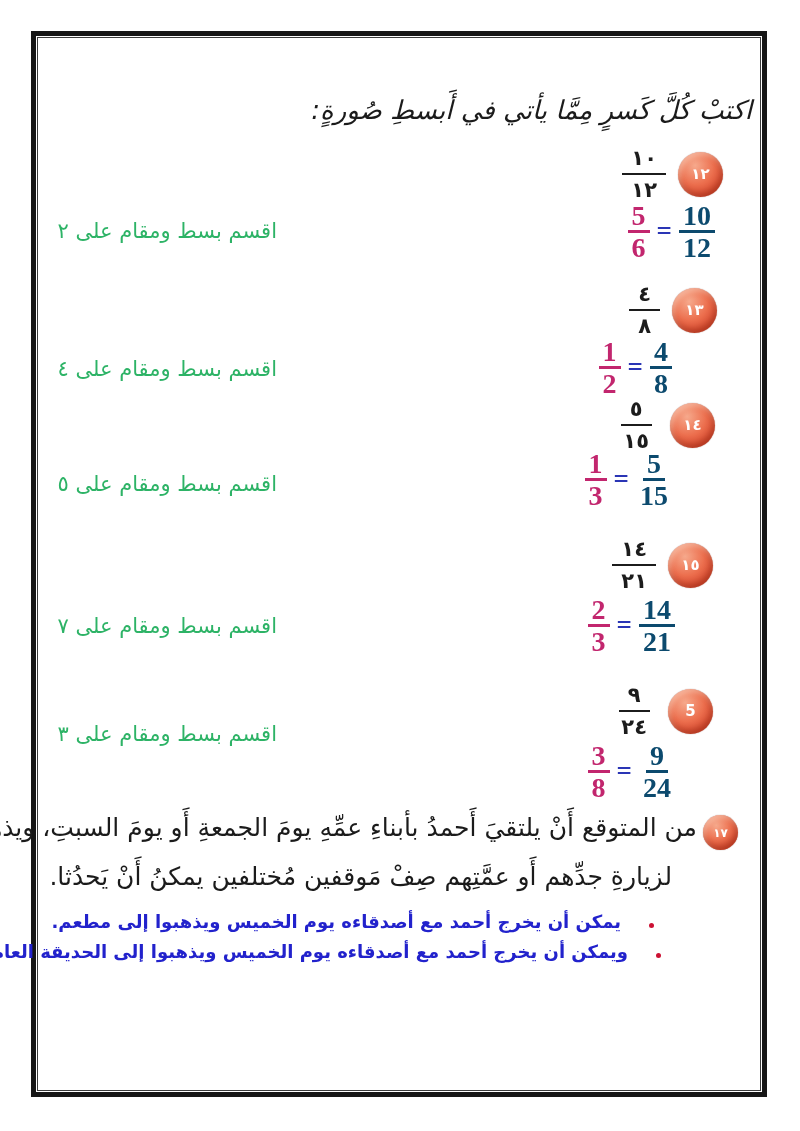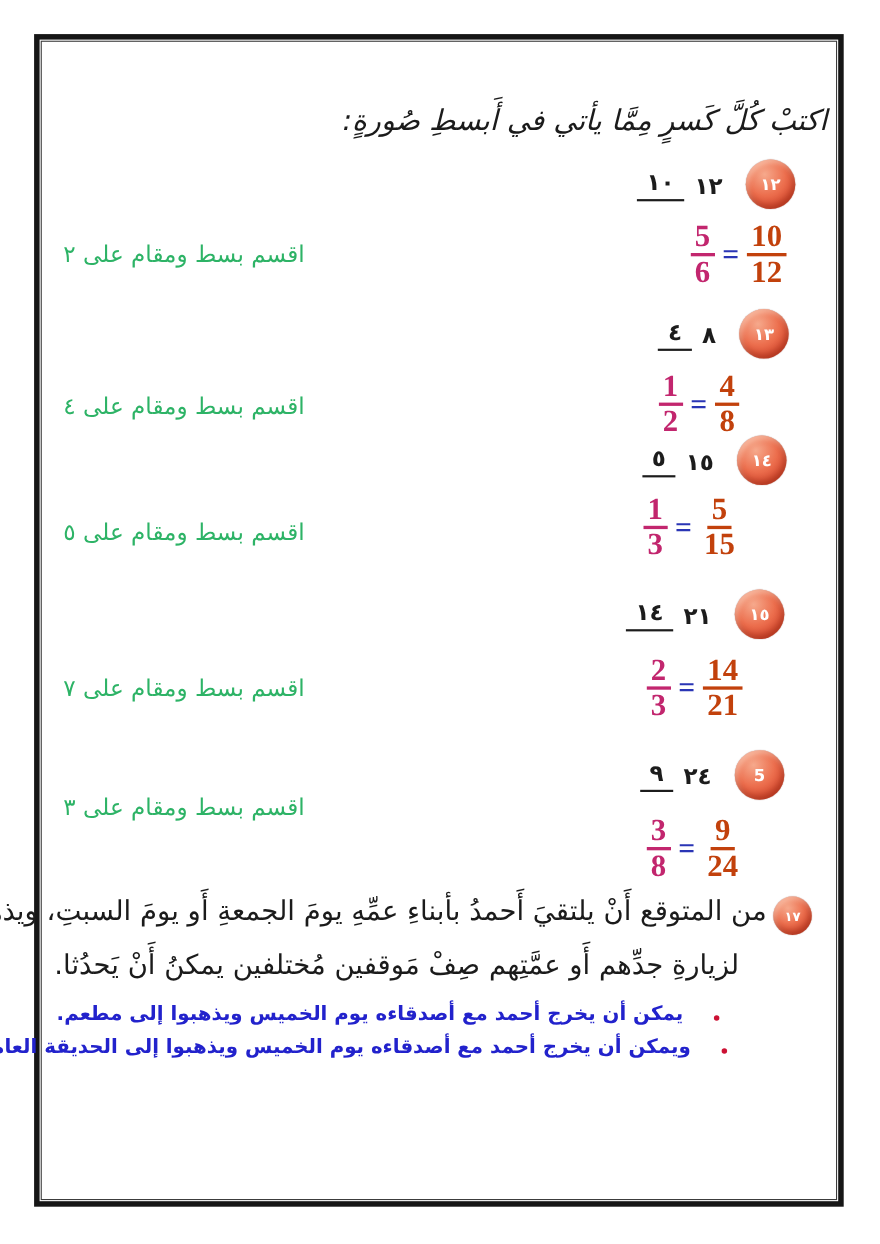--- a/index.html
+++ b/index.html
@@ -10,21 +10,21 @@
   .frame{position:absolute;left:31px;top:31px;width:726px;height:1056px;
          border:5px solid #161616;background:#ffffff;}
   .frame-inner{position:absolute;inset:1px;border:1px solid #3c3c3c;}
 
   
   .instruction{position:absolute;top:88px;right:48px;direction:rtl;
                color:#1b1b1b;font-size:26px;line-height:44px;font-style:italic;}
 
   
   .q{position:absolute;display:flex;align-items:center;gap:12px;}
-  .frac-b{display:inline-flex;align-items:center;
+  .frac-b{display:inline-flex;flex-direction:column;align-items:center;
           color:#1c1c1c;font-size:21px;font-weight:600;}
   .fb-num{padding:0 9px 2px;border-bottom:2px solid #1c1c1c;line-height:26px;}
   .fb-den{padding:2px 9px 0;line-height:26px;}
 
   .circle{width:45px;height:45px;border-radius:50%;
           background:radial-gradient(circle at 38% 30%, #f6a98c 0%, #ec6f4e 45%, #da4b31 78%, #b93922 100%);
           color:#fff;display:flex;align-items:center;justify-content:center;
           font-size:15px;font-weight:bold;
           box-shadow:inset -2px -4px 6px rgba(130,30,10,.45),
                      inset 2px 3px 5px rgba(255,225,205,.55),
@@ -32,21 +32,21 @@
   .circle.small{width:35px;height:35px;font-size:12px;}
 
   
   .ans{position:absolute;display:flex;align-items:center;}
   .frac-c{display:inline-flex;flex-direction:column;align-items:center;
           font-family:"Liberation Serif",serif;font-weight:bold;
           font-size:28px;line-height:25px;}
   .frac-c .top{padding:0 4px 2px;border-bottom:3px solid currentColor;}
   .frac-c .bot{padding:2px 4px 0;}
   .pink{color:#c2266e;}
-  .blue{color:#c2410c;}
+  .blue{color:#0c4a6e;}
   .eq{color:#2a35b5;font-family:"Liberation Serif",serif;font-weight:bold;
       font-size:27px;margin:0 7px;}
 
   
   .hint{position:absolute;right:523px;direction:rtl;color:#2db366;
         font-size:21px;white-space:nowrap;}
 
   
   .wp-line{position:absolute;direction:rtl;color:#1b1b1b;font-size:25px;
            white-space:nowrap;}

